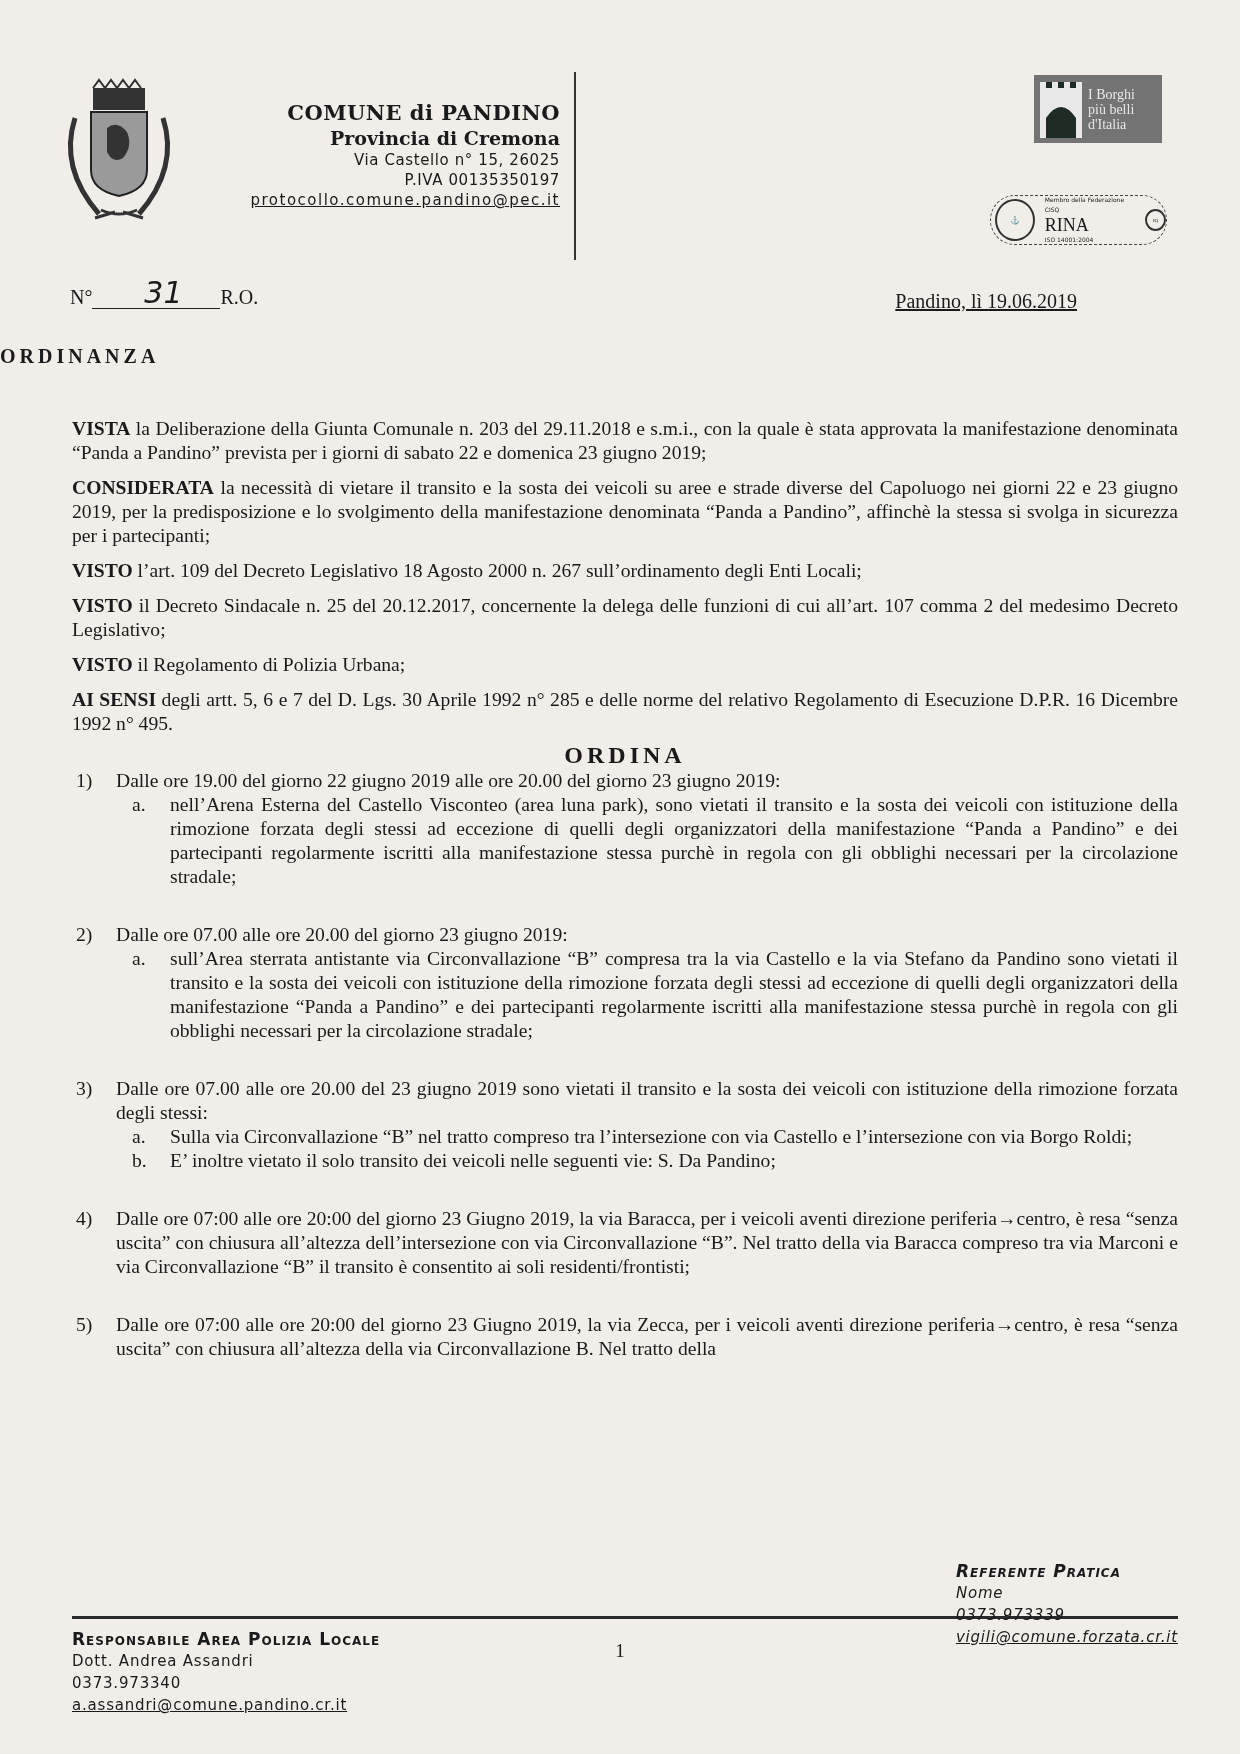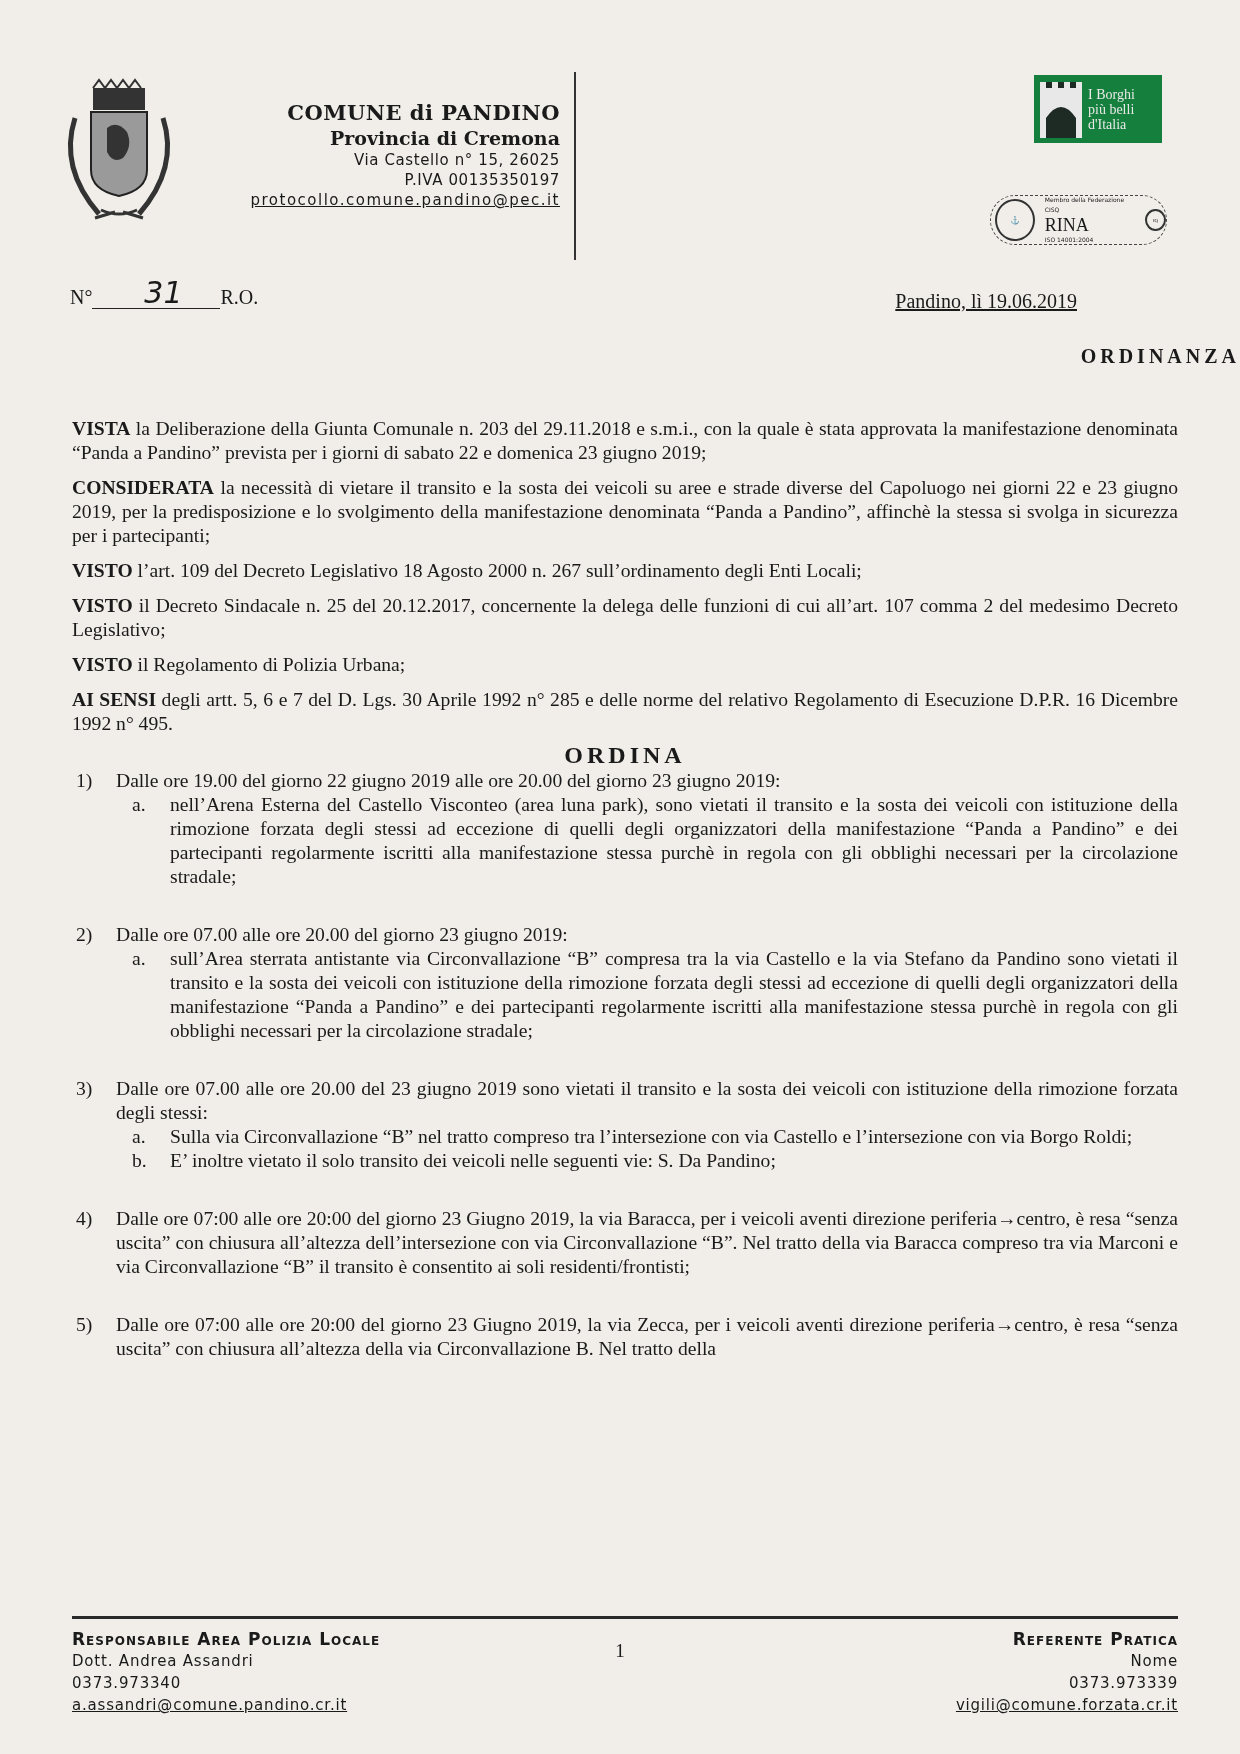--- a/index.html
+++ b/index.html
@@ -24,58 +24,58 @@
     font-family: "DejaVu Serif", serif;
   }
   .lh-title { font-size: 21px; font-weight: bold; letter-spacing: 0.5px; }
   .lh-sub { font-size: 19px; font-weight: bold; margin-top: 2px; }
   .lh-line { font-family: "DejaVu Sans", sans-serif; font-size: 15px; margin-top: 2px; letter-spacing: 0.6px; }
   .lh-pec { font-family: "DejaVu Sans", sans-serif; font-size: 15px; text-decoration: underline; letter-spacing: 1.5px; margin-top: 2px; }
   .vrule { position: absolute; left: 574px; top: 72px; width: 2px; height: 188px; background: #333; }
 
   .borghi {
     position: absolute; left: 1034px; top: 75px; width: 128px; height: 68px;
-    background: #15803d; color: #e8e8e8; display: flex; align-items: center;
+    background: #737373; color: #e8e8e8; display: flex; align-items: center;
   }
   .borghi svg { margin-left: 4px; }
   .borghi-text { font-family: "Liberation Serif", serif; font-size: 14px; line-height: 15px; margin-left: 4px; }
   .rina {
     position: absolute; left: 990px; top: 195px; width: 175px; height: 48px;
     border: 1px dashed #444; border-radius: 26px; display: flex; align-items: center;
   }
   .rina-seal { width: 38px; height: 38px; border: 2px solid #333; border-radius: 50%; margin-left: 4px; display:flex; align-items:center; justify-content:center; font-size: 8px; }
   .rina-mid { margin-left: 10px; line-height: 10px; }
   .rina-small { font-family: "DejaVu Sans", sans-serif; font-size: 6px; }
   .rina-big { font-family: "Liberation Serif", serif; font-size: 18px; line-height: 20px; }
   .rina-iqnet { width: 18px; height: 18px; border: 2px solid #333; border-radius: 50%; margin-left: 10px; font-size: 5px; display:flex; align-items:center; justify-content:center; }
 
   .num-line { position: absolute; left: 70px; top: 278px; font-size: 20px; display: flex; align-items: flex-end; }
   .num-blank { display: inline-block; width: 128px; border-bottom: 1px solid #222; text-align: center; padding-left: 14px; box-sizing: border-box; font-family: "DejaVu Sans", sans-serif; font-size: 30px; font-style: italic; line-height: 30px; }
   .date-line { position: absolute; right: 163px; top: 290px; font-size: 20px; text-decoration: underline; }
 
-  .title-block { position: absolute; left: 0; width: 1240px; top: 345px; text-align: right; font-weight: bold; font-size: 20px; }
+  .title-block { position: absolute; left: 0; width: 1240px; top: 345px; text-align: left; font-weight: bold; font-size: 20px; }
   .title-block .spaced { letter-spacing: 4px; }
 
   .body { position: absolute; left: 72px; top: 417px; width: 1106px; font-size: 19.6px; line-height: 24px; text-align: justify; }
   .para { margin: 0 0 11px 0; }
   .para b { font-weight: bold; }
   .section-title { text-align: center; font-weight: bold; letter-spacing: 4px; margin: -4px 0 2px 0; font-size: 24px; }
   .item { display: flex; margin-bottom: 0; }
   .item-num { width: 40px; flex: none; padding-left: 4px; }
   .item-body { flex: 1; }
   .sub { display: flex; }
   .sub-l { width: 38px; flex: none; padding-left: 20px; }
   .sub-b { flex: 1; }
   .gap { height: 34px; }
 
   .page-num { position: absolute; left: 0; width: 1240px; top: 1640px; text-align: center; font-size: 19px; }
 
   .footer-rule { position: absolute; left: 72px; top: 1616px; width: 1106px; height: 3px; background: #2a2a2a; }
   .footer-left { position: absolute; left: 72px; top: 1628px; font-family: "DejaVu Sans", sans-serif; font-size: 15px; line-height: 22px; letter-spacing: 0.8px; }
-  .footer-right { position: absolute; right: 62px; top: 1628px; text-align: right; font-family: "DejaVu Sans", sans-serif; font-size: 15px; line-height: 22px; letter-spacing: 0.8px; }
+  .footer-right { position: absolute; right: 62px; top: 1560px; text-align: left; font-family: "DejaVu Sans", sans-serif; font-size: 15px; line-height: 22px; letter-spacing: 0.8px; font-style: italic; }
   .f-head { font-weight: bold; font-variant: small-caps; font-size: 17px; letter-spacing: 1px; }
   .f-mail { text-decoration: underline; }
 </style>
 </head>
 <body>
 
 <div class="page">
 
   <div class="crest">
     <svg width="140" height="150" viewBox="0 0 140 150">

